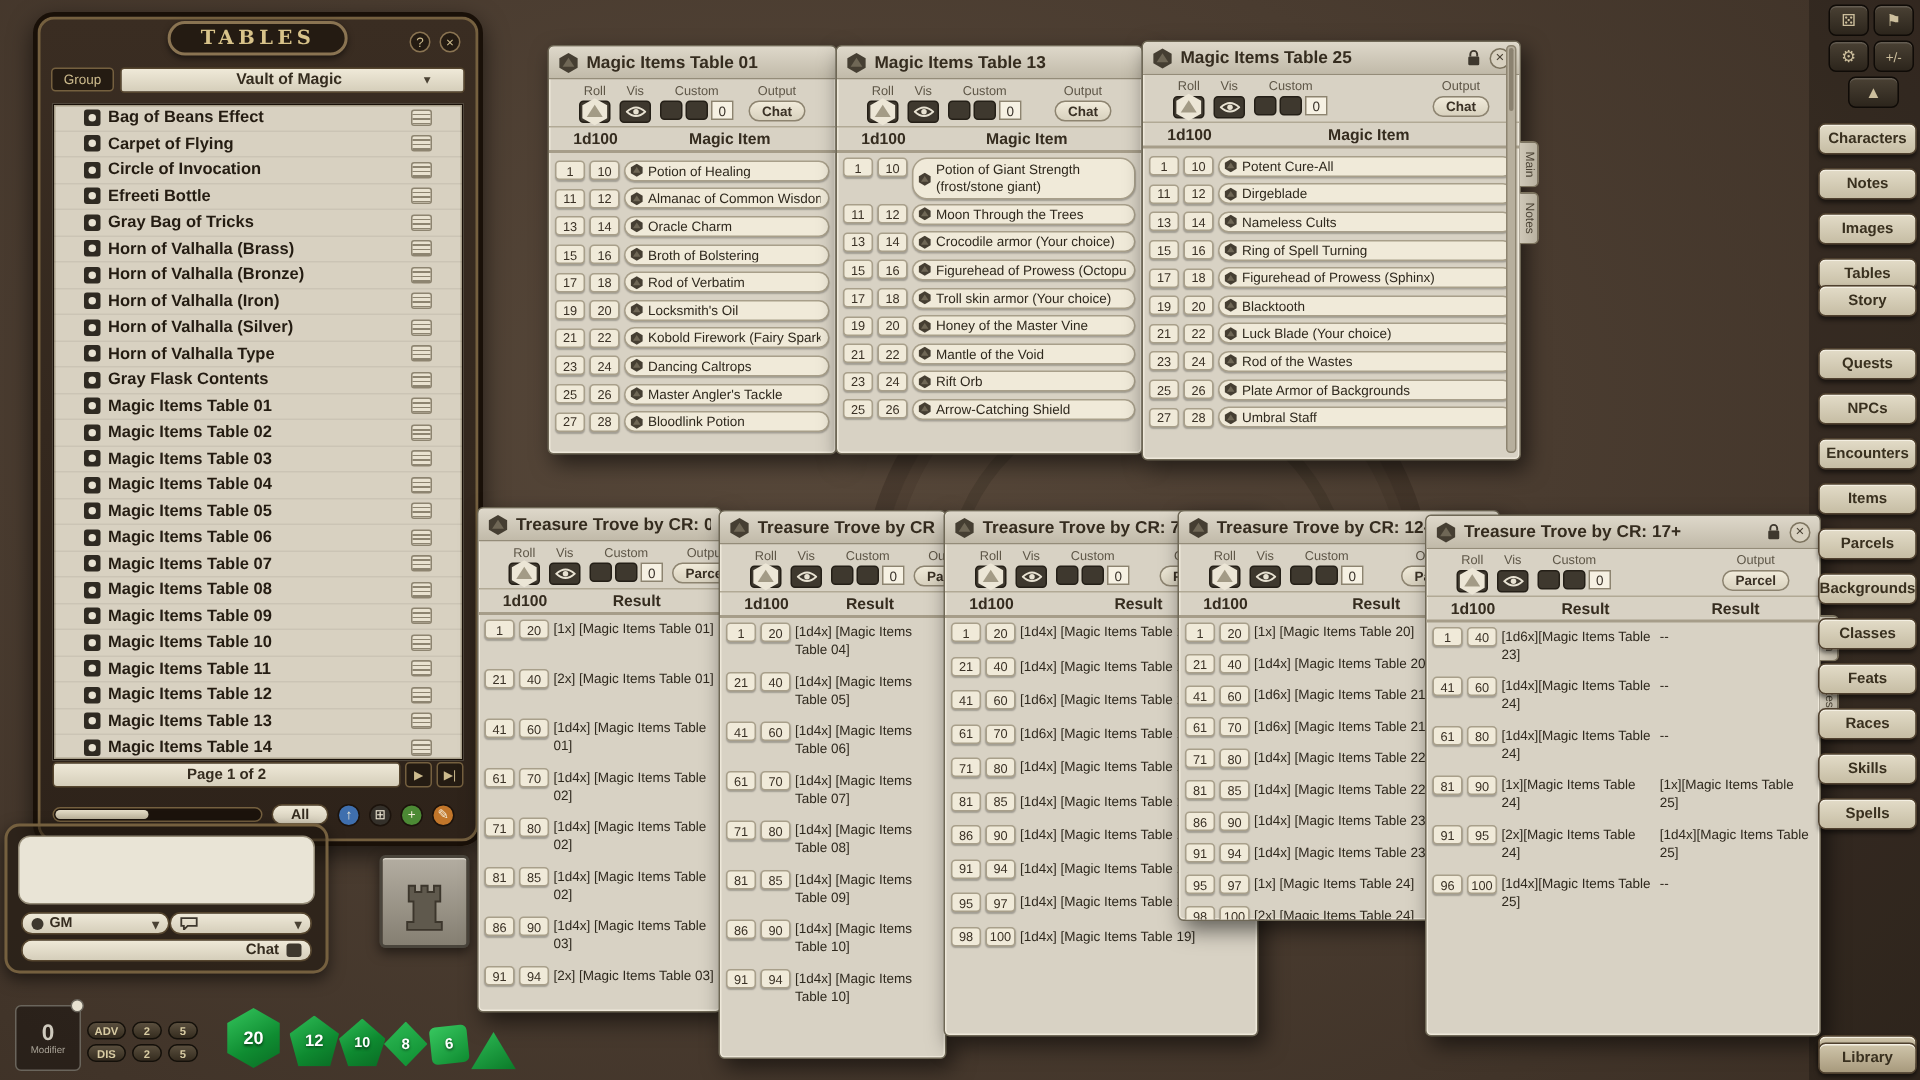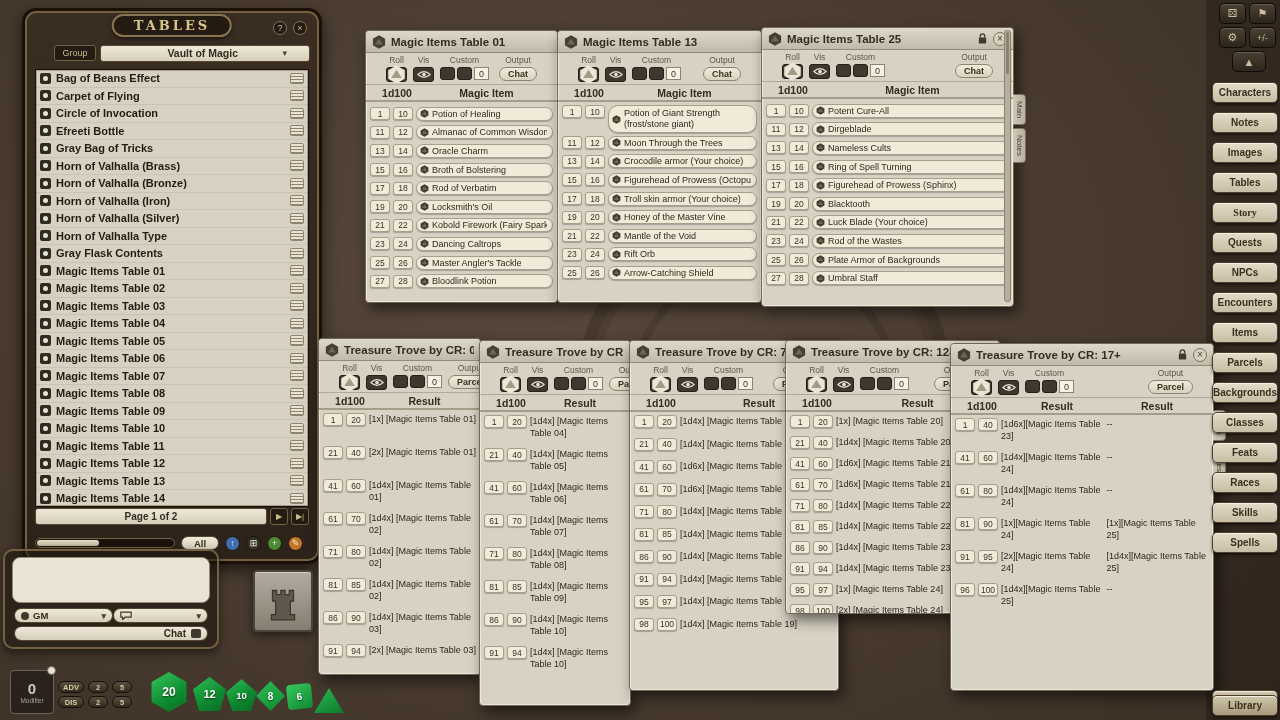--- a/index.html
+++ b/index.html
@@ -71,30 +71,30 @@
   
   #tables-window{position:absolute;left:22px;top:8px;width:300px;height:556px;z-index:2;
     background:linear-gradient(#3a2d22,#2e231a);border:3px solid #191008;border-radius:14px;
     box-shadow:0 6px 16px rgba(0,0,0,.6), inset 0 0 0 2px #75603f;}
   .tw-plaque{position:absolute;top:3px;left:50%;transform:translateX(-50%);background:#241b12;
     border:2px solid #8a7452;border-radius:12px;padding:2px 20px;color:#d8c38a;font-family:"DejaVu Serif",serif;
     font-size:13px;font-weight:bold;letter-spacing:3px;white-space:nowrap;box-shadow:0 2px 4px rgba(0,0,0,.5);}
   .tw-ctrl{position:absolute;top:10px;width:14px;height:14px;border-radius:50%;background:#241b12;
     border:1px solid #8a7452;color:#cdbb8d;font-size:9px;line-height:12px;text-align:center;}
   #tw-help{right:32px;} #tw-close{right:12px;}
-  .tw-group-row{position:absolute;top:33px;left:9px;right:9px;height:18px;display:flex;gap:4px;align-items:center;margin-left:20px;}
+  .tw-group-row{position:absolute;top:33px;left:9px;right:9px;height:18px;display:flex;gap:4px;align-items:center;}
   .tw-group-label{flex:0 0 42px;height:16px;background:#241b12;border:1px solid #75603f;border-radius:3px;
     color:#cdbb8d;font-size:9px;display:flex;align-items:center;justify-content:center;}
   .tw-group-select{flex:1;height:17px;background:linear-gradient(#efe9d8,#d5ceba);border:1px solid #56462f;
     border-radius:3px;display:flex;align-items:center;padding:0 22px;}
   .tw-group-select .val{flex:1;text-align:center;font-size:10.5px;font-weight:bold;color:#352c1f;}
   .arrow{font-size:9px;color:#4a4234;}
   .tw-list{position:absolute;top:58px;left:10px;right:10px;height:438px;background:#d8d1c1;
     border:1px solid #191008;box-shadow:inset 0 0 0 1px #a89f8a;overflow:hidden;}
-  .tl-item{height:17.5px;display:flex;align-items:center;gap:5px;padding:0 4px;border-bottom:1px solid rgba(0,0,0,.06);}
+  .tl-item{height:17.5px;display:flex;align-items:center;gap:5px;padding:0 20px;border-bottom:1px solid rgba(0,0,0,.06);}
   .tl-die{flex:0 0 11px;height:11px;background:#2f2a22;border-radius:2px;position:relative;}
   .tl-die::after{content:"";position:absolute;left:3px;top:3px;width:5px;height:5px;border-radius:50%;background:#e8e2d2;}
   .tl-text{flex:1;font-size:11px;font-weight:bold;color:#241c12;white-space:nowrap;overflow:hidden;}
   .tl-open{flex:0 0 14px;height:11px;background:#e9e2d0;border:1px solid #8d8470;border-radius:2px;
     background-image:repeating-linear-gradient(#e9e2d0 0 2px,#8d8470 2px 3px);}
   .tw-pagination{position:absolute;left:10px;right:10px;bottom:36px;height:17px;display:flex;gap:3px;}
   .tw-page{flex:1;background:linear-gradient(#efe9d8,#d5ceba);border:1px solid #56462f;border-radius:3px;
     font-size:10px;font-weight:bold;color:#352c1f;display:flex;align-items:center;justify-content:center;}
   .tw-nav{width:18px;background:#241b12;border:1px solid #75603f;border-radius:3px;color:#cdbb8d;font-size:8px;
     display:flex;align-items:center;justify-content:center;}
@@ -1306,21 +1306,21 @@
       </div>
       <div class="side-tabs">
         <div class="side-tab">Main</div>
         <div class="side-tab">Notes</div>
       </div>
     </div>
     <div class="sb-btn" style="top: 82px;">Characters</div>
     <div class="sb-btn" style="top: 112px;">Notes</div>
     <div class="sb-btn" style="top: 142px;">Images</div>
     <div class="sb-btn" style="top: 172px;">Tables</div>
-    <div class="sb-btn" style="top: 202px; font-family: Liberation Serif, serif;">Story</div>
+    <div class="sb-btn" style="top: 190px;">Story</div>
     <div class="sb-btn" style="top: 232px;">Quests</div>
     <div class="sb-btn" style="top: 262px;">NPCs</div>
     <div class="sb-btn" style="top: 292px;">Encounters</div>
     <div class="sb-btn" style="top: 322px;">Items</div>
     <div class="sb-btn" style="top: 352px;">Parcels</div>
     <div class="sb-btn" style="top: 382px;">Backgrounds</div>
     <div class="sb-btn" style="top: 412px;">Classes</div>
     <div class="sb-btn" style="top: 442px;">Feats</div>
     <div class="sb-btn" style="top: 472px;">Races</div>
     <div class="sb-btn" style="top: 502px;">Skills</div>

